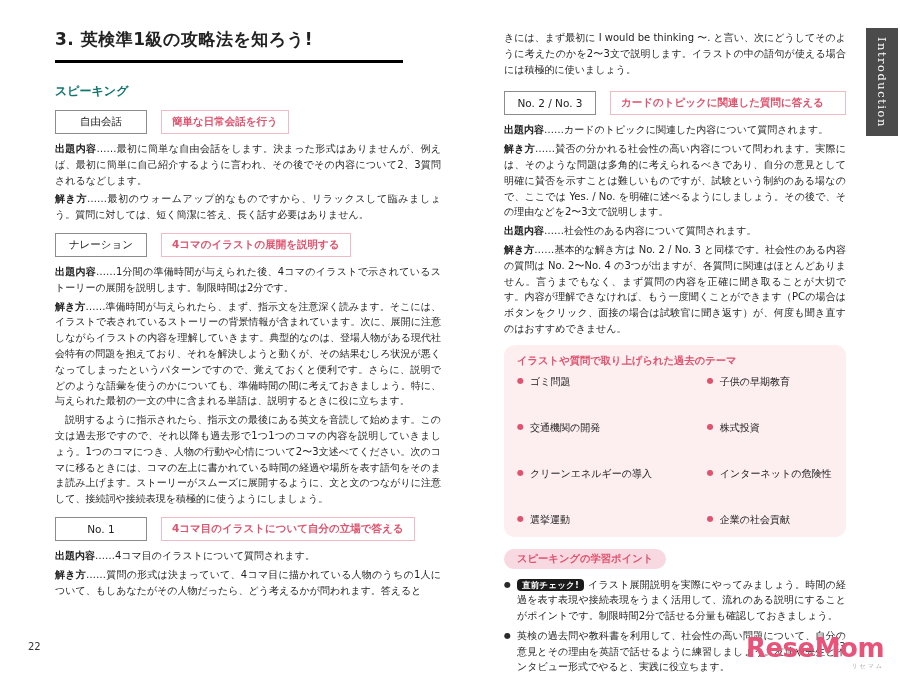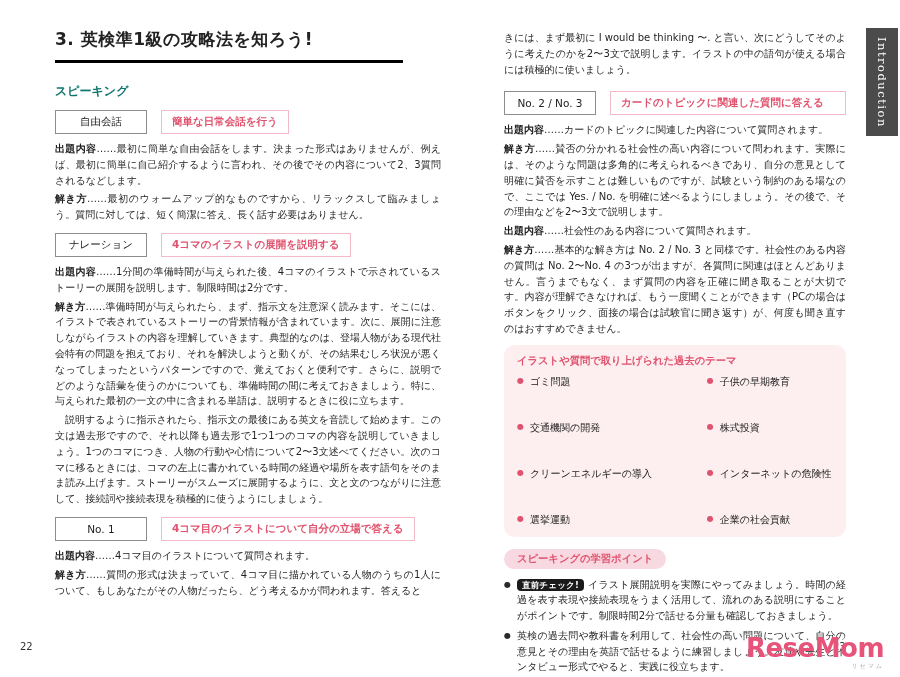--- a/index.html
+++ b/index.html
@@ -69,21 +69,21 @@
 
   .intro-tab {
     position:absolute; top:28px; right:2px; width:32px; height:108px;
     background:#4b4b4b; color:#ffffff;
     writing-mode:vertical-rl; text-orientation:mixed;
     display:flex; align-items:center; justify-content:center;
     font-family:"DejaVu Serif", serif; font-size:11.5px; letter-spacing:1.5px;
   }
 
   .pnum { position:absolute; bottom:25px; font-size:10px; color:#333; }
-  .pnum-left { left:20px; }
+  .pnum-left { left:28px; }
   .pnum-right { left:833px; }
 
   .logo { position:absolute; right:16px; bottom:6px; text-align:right; }
   .logo-word { font-size:26px; font-weight:bold; color:#e8537a; letter-spacing:-0.5px; line-height:1; }
   .logo-sub { font-size:6px; color:#a9a9a9; letter-spacing:2px; margin-top:1px; }
 </style>
 </head>
 <body>
 
 <div class="page page-left">

